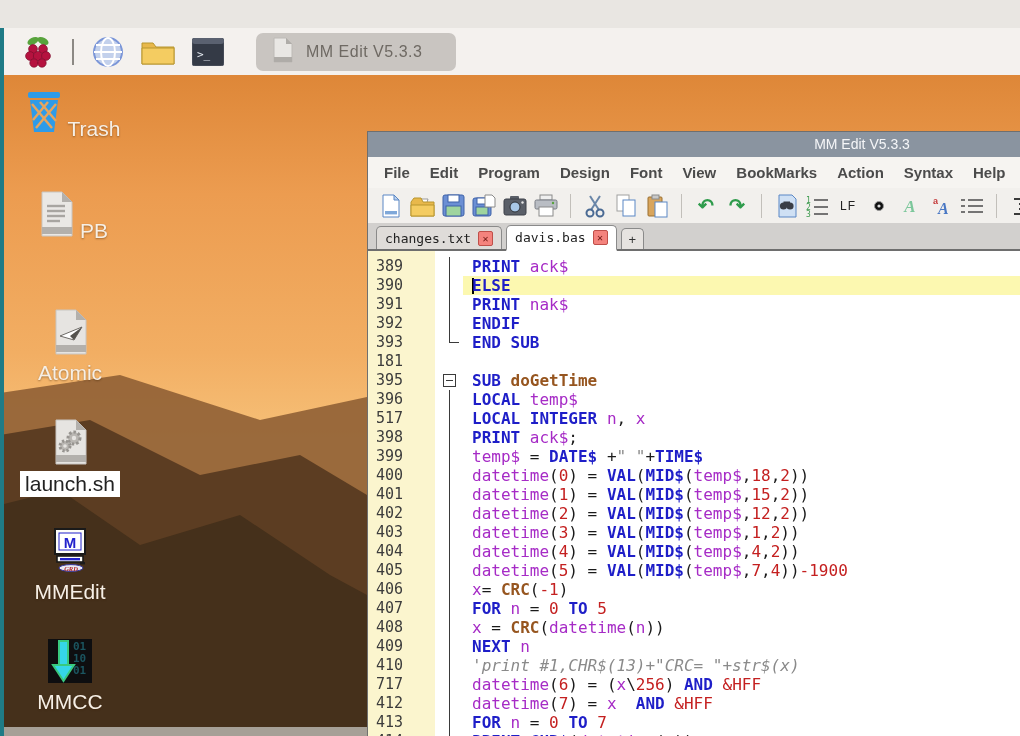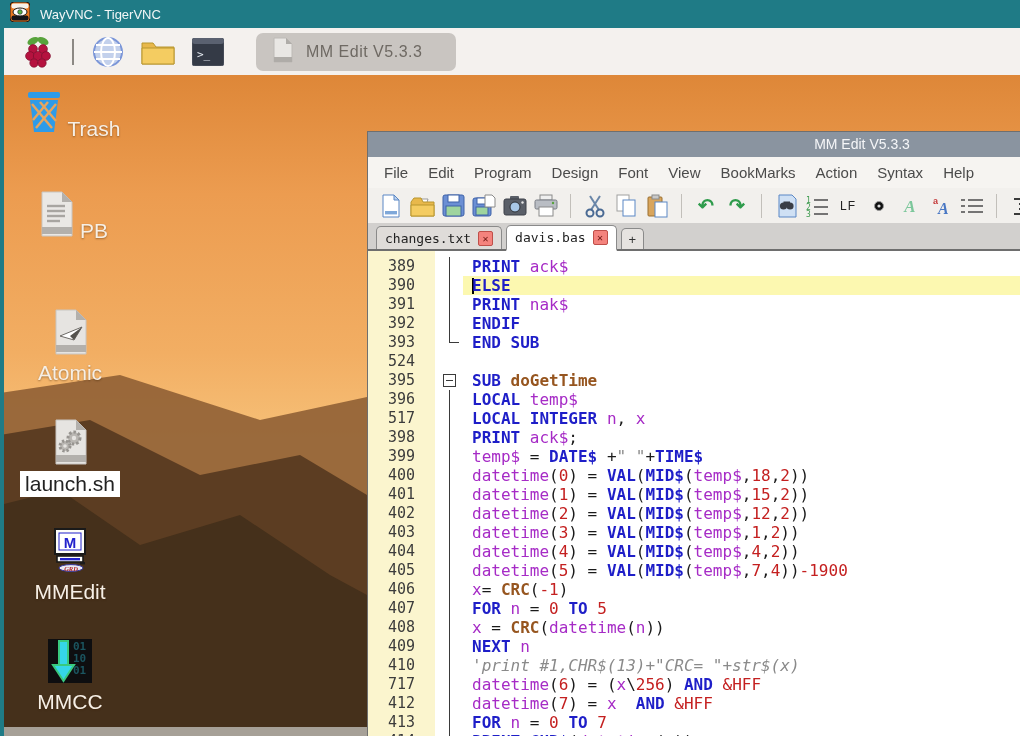--- a/index.html
+++ b/index.html
@@ -34,21 +34,21 @@
   .bottom-strip { position:absolute; left:0; top:652px; width:368px; height:9px; background:#A6A097; }
 
   
   .mmwin { position:absolute; left:367px; top:131px; width:700px; height:620px;
     border-left:1px solid #6F6F6F; border-top:1px solid #6F6F6F; background:#F2F0ED; z-index:45;
     display:flex; flex-direction:column; }
   .mm-titlebar { position:relative; height:25px; background:#8A94A0; flex:0 0 25px; }
   .mm-title { position:absolute; left:494px; top:4px; transform:translateX(-50%);
     color:#F5F6F8; font-size:14px; white-space:nowrap; }
   .mm-menubar { height:31px; flex:0 0 31px; background:#F6F4F1; display:flex; align-items:center; padding-left:6px; }
-  .menu-item { padding:5px 10px; font-size:15px; color:#4B4B4B; cursor:pointer; white-space:nowrap; }
+  .menu-item { padding:5px 10px; font-size:15px; color:#4B4B4B; cursor:pointer; white-space:nowrap;font-weight:bold; }
   .mm-toolbar { height:35px; flex:0 0 35px; background:#F2F0ED; display:flex; align-items:center; padding-left:10px; gap:5px; }
   .tool-btn { width:26px; height:26px; display:flex; align-items:center; justify-content:center; cursor:pointer; }
   .tool-sep { width:1px; height:24px; background:#C2BFBA; margin:0 6px; }
   .lf-glyph { font-size:12px; color:#222; letter-spacing:1px; }
   .undo-glyph { font-size:19px; font-weight:bold; color:#2E9B4B; line-height:1; }
 
   .mm-tabbar { height:28px; flex:0 0 28px; background:#D2D0CE; border-bottom:2px solid #6E6E6E;
     display:flex; align-items:flex-end; padding-left:8px; position:relative; }
   .tab { display:inline-flex; align-items:center; gap:7px; height:23px; padding:0 8px;
     border:1px solid #8A8A8A; border-bottom:none; border-radius:5px 5px 0 0; background:#DFDCD9;
@@ -59,21 +59,21 @@
     color:#6E1612; font-size:10px; font-weight:bold; line-height:13px; text-align:center; cursor:pointer; }
   .tab-new { display:inline-flex; align-items:center; height:21px; padding:0 7px; margin-bottom:0;
     border:1px solid #8A8A8A; border-bottom:none; border-radius:5px 5px 0 0; background:#E6E3E0;
     font-size:13px; color:#333; cursor:pointer; }
 
   
   .mm-editor { flex:1 1 auto; background:#FFFFFF; position:relative; overflow:hidden; padding-top:6px;
     font-family:"DejaVu Sans Mono", monospace; }
   .mm-editor::before { content:""; position:absolute; left:0; top:0; bottom:0; width:67px; background:#FBF5CE; }
   .eline { display:flex; height:19px; position:relative; }
-  .lnum { width:67px; flex:0 0 67px; padding-right:20px; text-align:right;
+  .lnum { width:67px; flex:0 0 67px; padding-right:32px; text-align:right;
     font-size:15px; line-height:19px; color:#3C3C3C; position:relative; }
   .lfold { width:28px; flex:0 0 28px; position:relative; }
   .lfold.f-line::before { content:""; position:absolute; left:14px; top:0; bottom:0; width:1px; background:#3A3A3A; }
   .lfold.f-end::before { content:""; position:absolute; left:14px; top:0; height:10px; width:1px; background:#3A3A3A; }
   .lfold.f-end::after { content:""; position:absolute; left:14px; top:9px; width:10px; height:1px; background:#3A3A3A; }
   .foldbox { position:absolute; left:8px; top:3px; width:13px; height:13px; border:1px solid #3A3A3A; background:#fff; }
   .foldbox::after { content:""; position:absolute; left:2px; right:2px; top:5px; height:1px; background:#3A3A3A; }
   .lcode { flex:1 1 auto; font-size:16px; line-height:19px; white-space:pre; color:#1A1A1A; padding-left:9px; }
   .eline.hl .lcode { background:#FCF8B0; }
   .caret { display:inline-block; width:2px; height:16px; background:#000; vertical-align:-3px; margin-right:-2px; }
@@ -83,32 +83,20 @@
   .tk-fn { color:#96551F; font-weight:bold; }
   .tk-cm { color:#8A8A8A; font-style:italic; }
   .tk-str { color:#8A8A8A; }
   .tk-pl { color:#1A1A1A; }
 </style>
 </head>
 <body>
 
 <div class="screen">
 
-  <div class="vnc-titlebar">
-    <span>
-      <svg width="20" height="20" viewBox="0 0 20 20">
-        <rect x="0" y="0" width="20" height="20" rx="4" fill="#E87820" stroke="#1A1A1A"></rect>
-        <rect x="1.5" y="1.5" width="17" height="5" rx="2" fill="#F6F2EA"></rect>
-        <rect x="1.5" y="13.5" width="17" height="5" rx="2" fill="#14141A"></rect>
-        <ellipse cx="10" cy="10" rx="7" ry="4" fill="#FFFFFF" stroke="#1A1A1A"></ellipse>
-        <circle cx="10" cy="10" r="2.3" fill="#58B44A" stroke="#1A1A1A" stroke-width=".6"></circle>
-      </svg>
-    </span>
-    <span class="vnc-title">WayVNC - TigerVNC</span>
-  </div>
   <div class="vnc-left-border"></div>
 
   <div class="taskbar">
     <span id="launchers" style="display: flex; align-items: center; gap: 14px;">
         <div class="launcher">
           <svg width="30" height="34" viewBox="0 0 30 34">
      <ellipse cx="10" cy="6" rx="6" ry="3.4" fill="#58A33C" transform="rotate(-28 10 6)"></ellipse>
      <ellipse cx="20" cy="6" rx="6" ry="3.4" fill="#58A33C" transform="rotate(28 20 6)"></ellipse>
      <g fill="#B5123F" stroke="#7E0C2C" stroke-width=".7">
        <circle cx="10" cy="14" r="4.4"></circle>
@@ -414,21 +402,21 @@
           <div class="lnum">392</div>
           <div class="lfold f-line"></div>
           <div class="lcode"><span class="tk-kw">ENDIF</span></div>
         </div>
         <div class="eline">
           <div class="lnum">393</div>
           <div class="lfold f-end"></div>
           <div class="lcode"><span class="tk-kw">END SUB</span></div>
         </div>
         <div class="eline">
-          <div class="lnum">524</div>
+          <div class="lnum">181</div>
           <div class="lfold"></div>
           <div class="lcode"></div>
         </div>
         <div class="eline">
           <div class="lnum">395</div>
           <div class="lfold">
             <div class="foldbox"></div>
           </div>
           <div class="lcode"><span class="tk-kw">SUB</span><span class="tk-pl"> </span><span class="tk-fn">doGetTime</span></div>
         </div>

